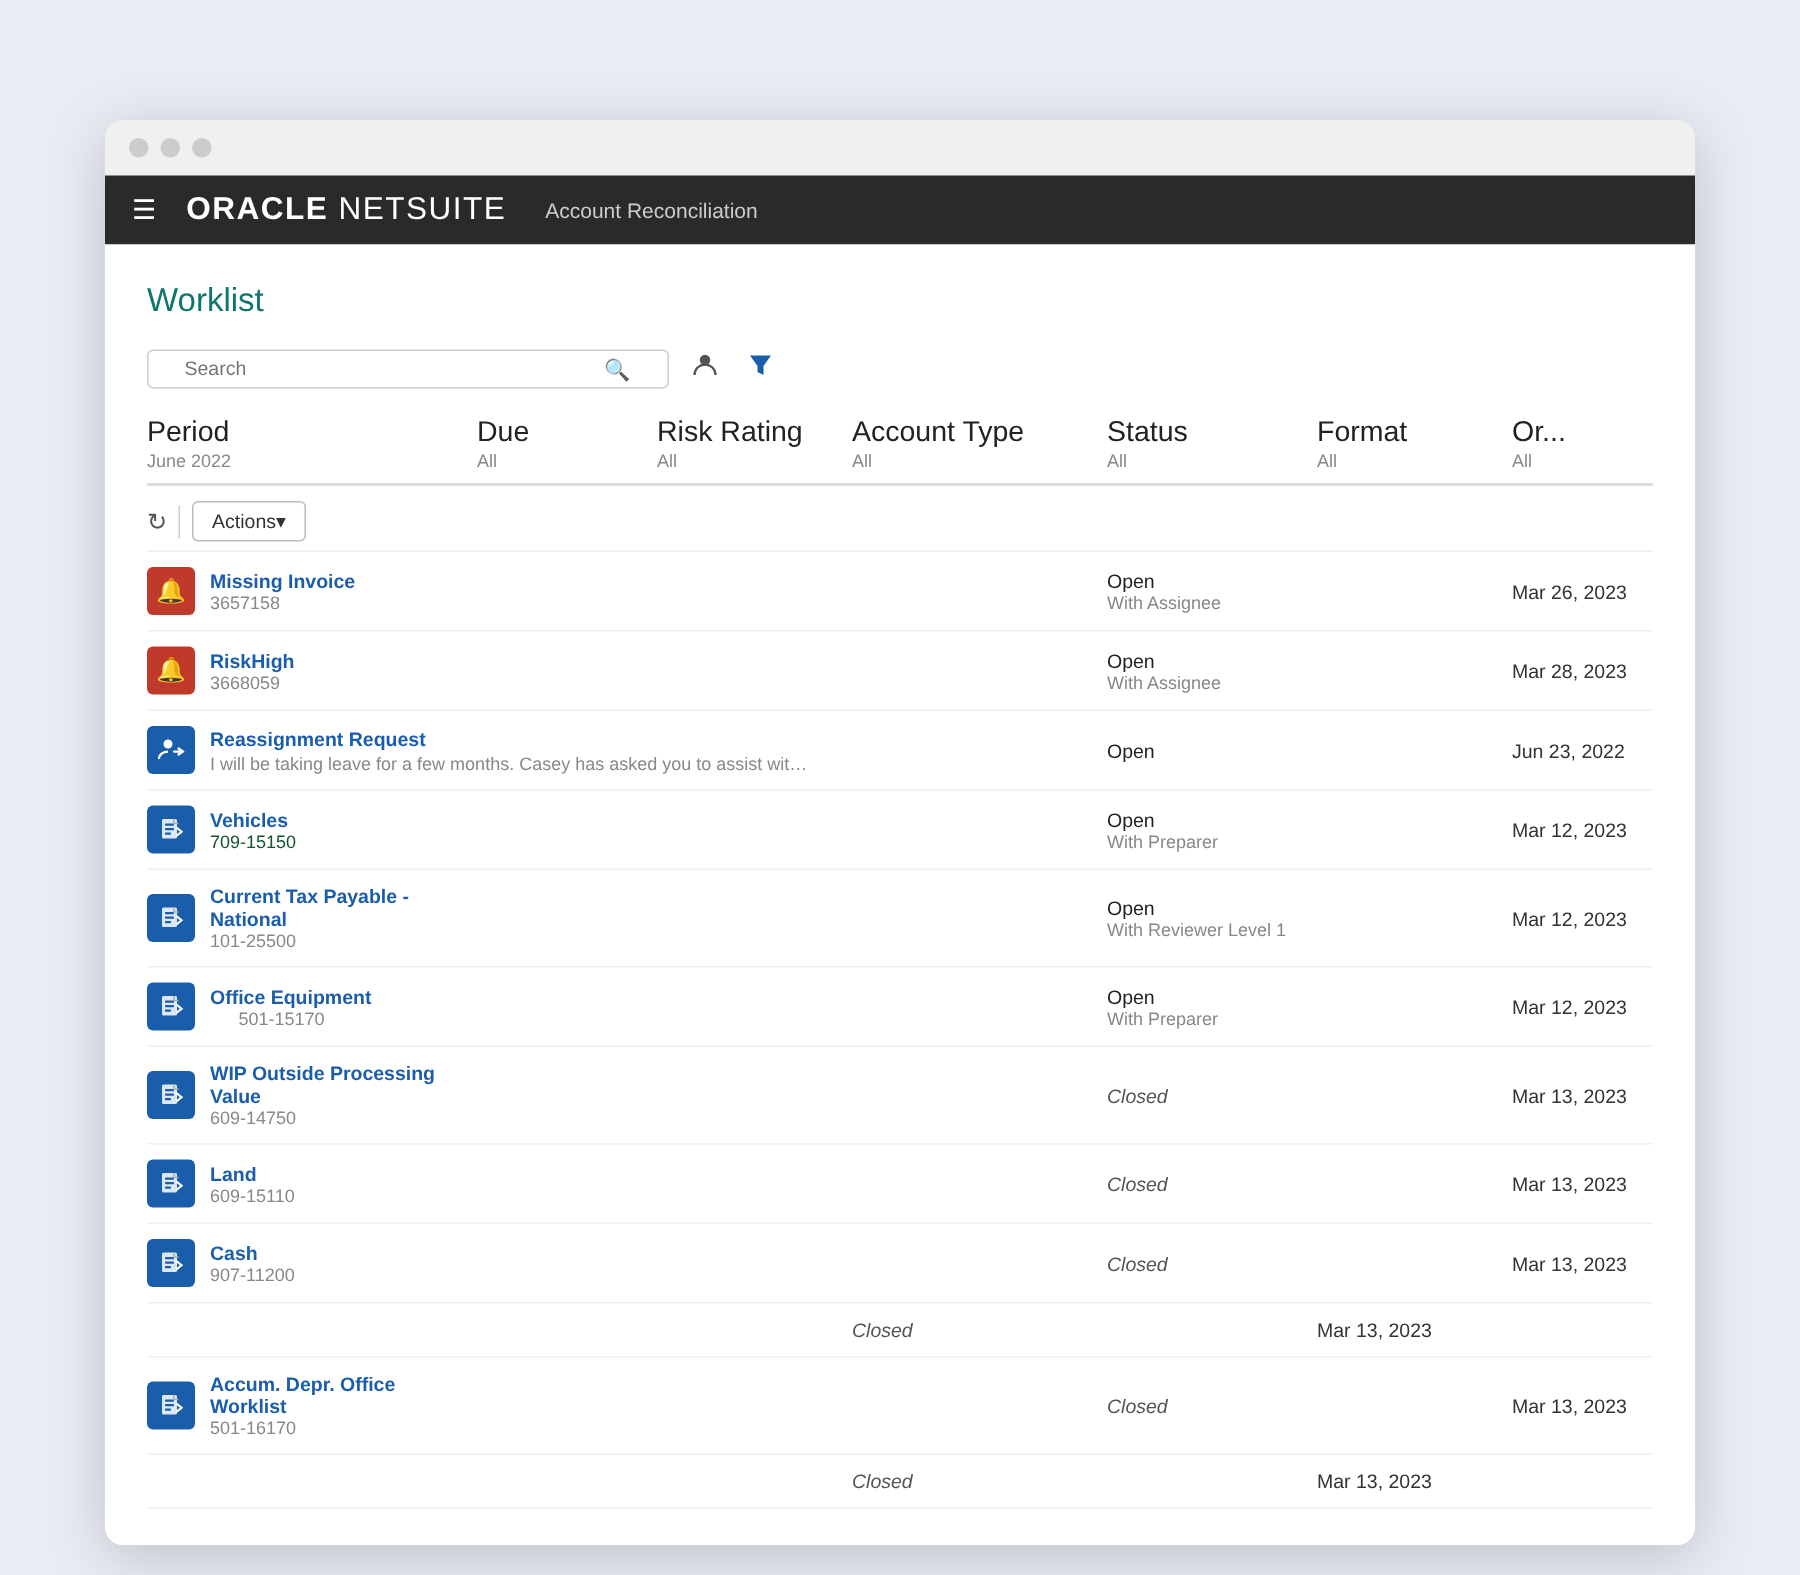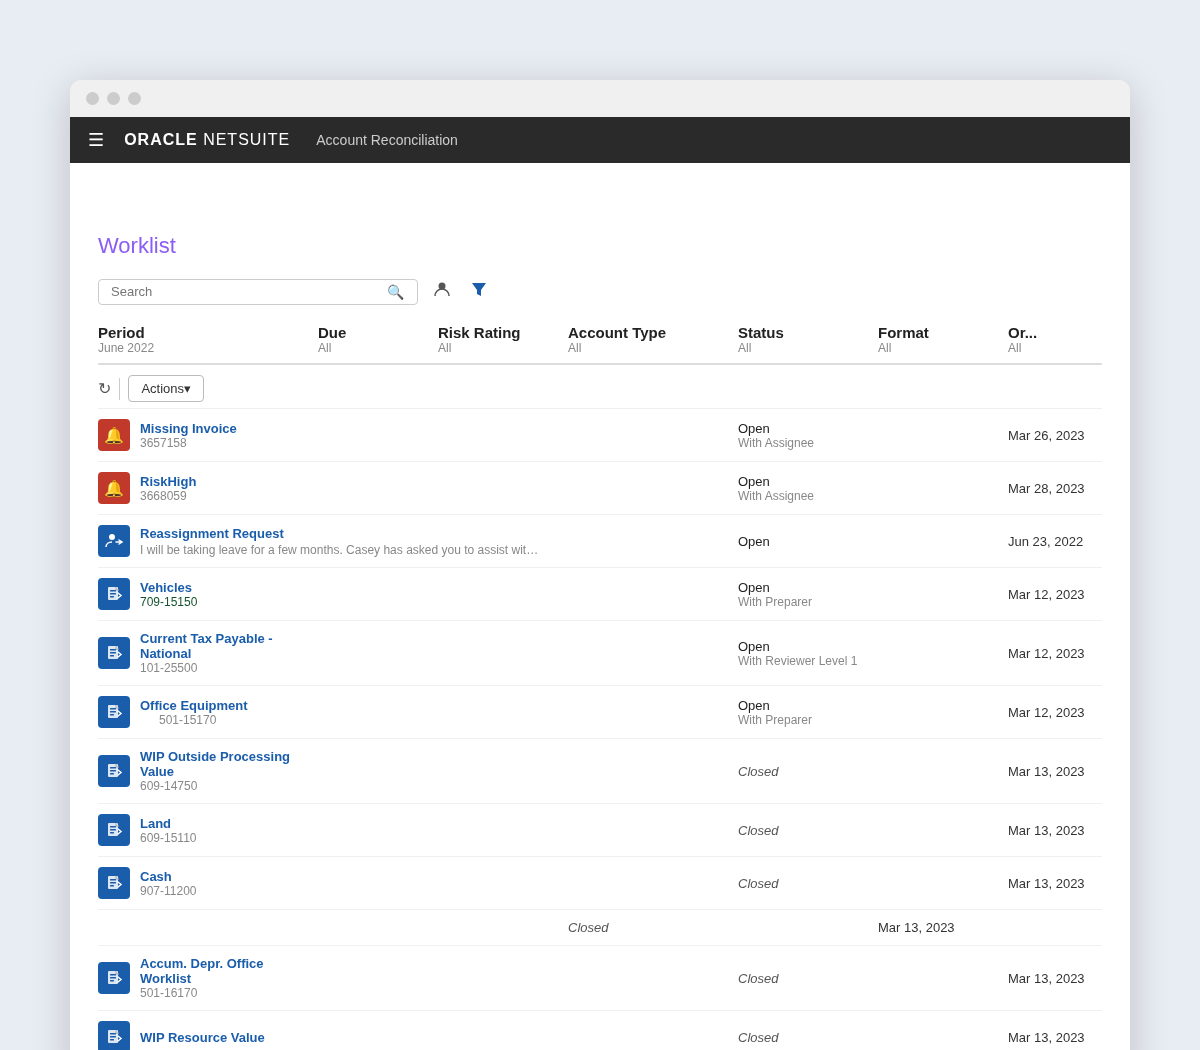--- a/index.html
+++ b/index.html
@@ -39,59 +39,58 @@
       height: 46px;
       gap: 18px;
     }
     .nav-bar .hamburger {
       font-size: 18px;
       cursor: pointer;
       color: #fff;
       letter-spacing: 2px;
     }
     .nav-bar .brand {
-      font-size: 16px;
+      font-size: 21px;
       font-weight: 700;
       color: #fff;
       letter-spacing: 1px;
     }
     .nav-bar .brand span {
       font-weight: 300;
     }
     .nav-bar .module-title {
       font-size: 14px;
       color: #ccc;
       margin-left: 8px;
     }
     .content-area {
       padding: 24px 28px;
       background: #fff;
       min-height: 850px;
     }
     .page-title {
       font-size: 22px;
       font-weight: 400;
-      color: #8b5cf6;
+      color: #0f766e;
       margin-bottom: 18px;
-      margin-top: 46px;
     }
     .toolbar-row {
       display: flex;
       align-items: center;
       gap: 10px;
       margin-bottom: 14px;
     }
     .search-box {
       display: flex;
       align-items: center;
       border: 1px solid #ccc;
       border-radius: 4px;
       background: #fff;
-      padding: 4px 12px;
-      width: 320px;
+      padding: 4px 24px;
+      width: 348px;
     }
     .search-box input {
       border: none;
       outline: none;
       font-size: 13px;
       color: #555;
       width: 280px;
       background: transparent;
     }
     .search-icon-svg {
@@ -109,22 +108,22 @@
     .filter-icon { color: #1a5dab; }
     .table-filters {
       display: grid;
       grid-template-columns: 220px 120px 130px 170px 140px 130px 80px;
       border-bottom: 2px solid #ddd;
       padding-bottom: 4px;
       margin-bottom: 0;
     }
     .filter-col { padding: 4px 0; }
     .filter-col .col-header {
-      font-weight: 700;
-      font-size: 15px;
+      font-weight: 400;
+      font-size: 19px;
       color: #222;
     }
     .filter-col .col-filter {
       font-size: 12px;
       color: #888;
     }
     .actions-row {
       display: flex;
       align-items: center;
       gap: 8px;
@@ -577,36 +576,20 @@
     <div></div>
     <div></div>
     <div></div>
     <div class="status-col">
         <div class="closed-text">Closed</div>
        </div>
     <div></div>
     <div class="date-col">Mar 13, 2023</div>
   </div>
         <div class="list-item">
-    <div class="item-main">
-      <div class="item-icon-doc">
-      <svg width="18" height="18" viewBox="0 0 18 18">
-                <rect x="3" y="2" width="10" height="13" rx="1" fill="white" opacity="0.85"></rect>
-                <rect x="5" y="5" width="6" height="1.5" rx="0.5" fill="#1a5dab"></rect>
-                <rect x="5" y="8" width="6" height="1.5" rx="0.5" fill="#1a5dab"></rect>
-                <rect x="5" y="11" width="4" height="1.5" rx="0.5" fill="#1a5dab"></rect>
-                <path d="M11 2v3h3" fill="none" stroke="#aaa" stroke-width="1"></path>
-                <path d="M13 8l3 2.5L13 13" stroke="white" stroke-width="1.5" fill="none" stroke-linecap="round"></path>
-              </svg>
-    </div>
-      <div class="item-text">
-        <div class="item-name">WIP Resource Value</div>
-
-      </div>
-    </div>
     <div></div>
     <div></div>
     <div></div>
     <div class="status-col">
         <div class="closed-text">Closed</div>
        </div>
     <div></div>
     <div class="date-col">Mar 13, 2023</div>
   </div>
       </div>

